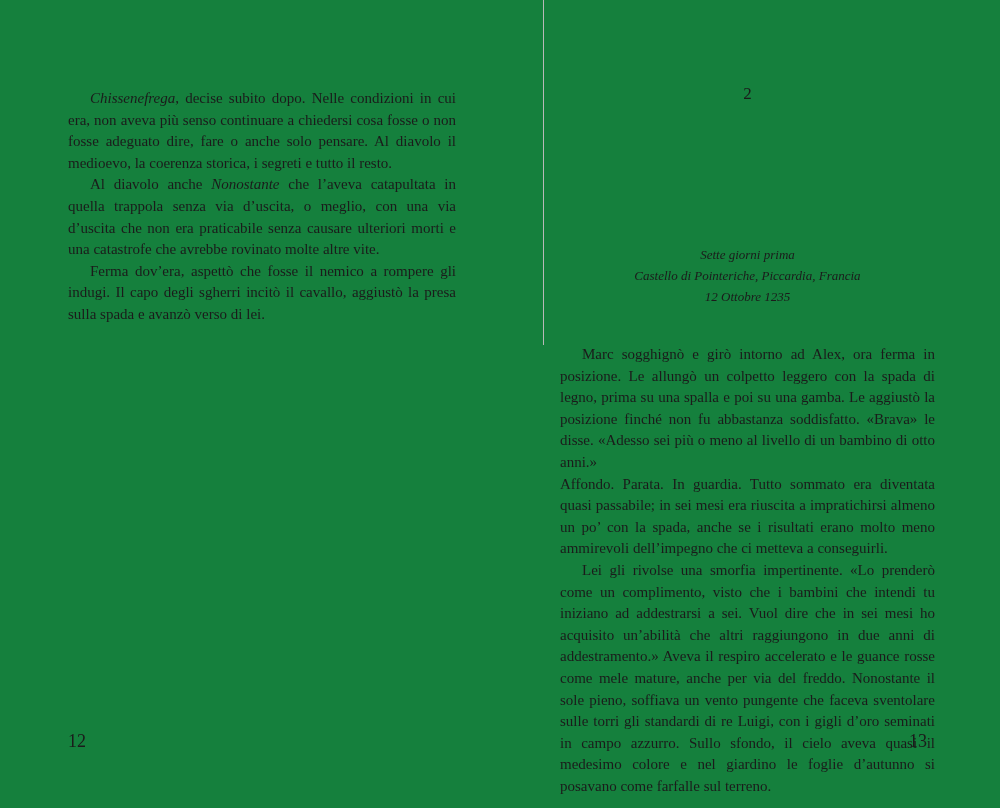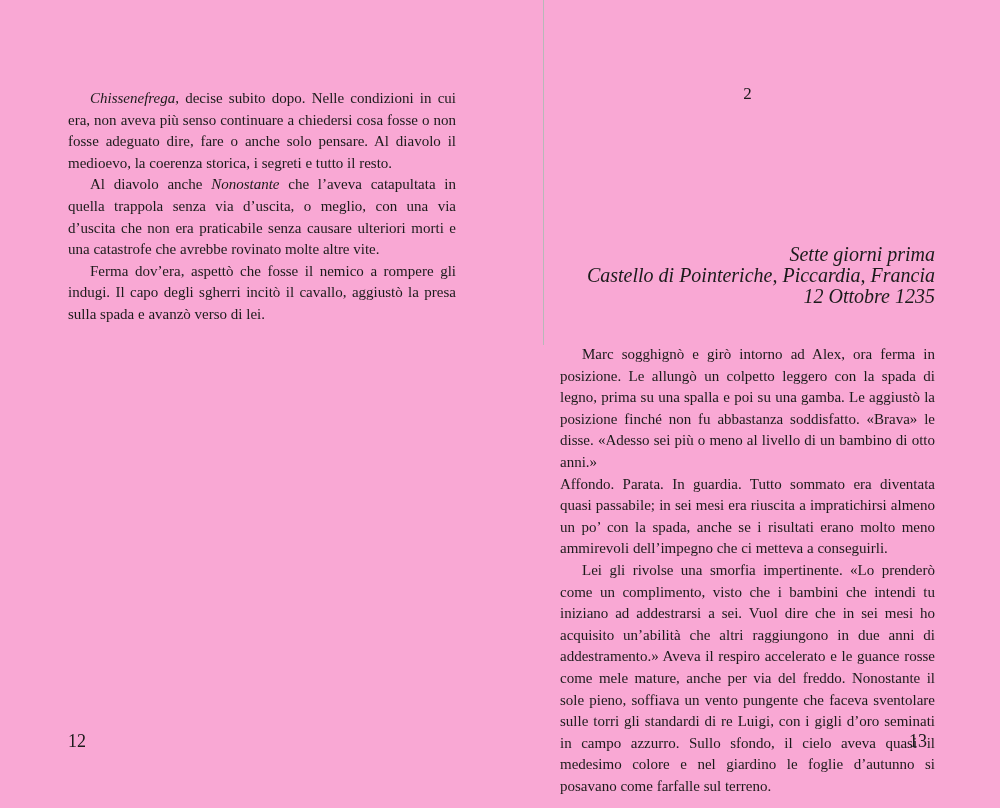--- a/index.html
+++ b/index.html
@@ -4,21 +4,21 @@
 <style>
   html, body {
     margin: 0;
     padding: 0;
     background: #ffffff;
   }
   .spread {
     position: relative;
     width: 1000px;
     height: 808px;
-    background: #f9a8d4;
+    background: #15803d;
     font-family: "Liberation Serif", "DejaVu Serif", serif;
     color: #1b1b1b;
     overflow: hidden;
   }
   .gutter-line {
     position: absolute;
     left: 543px;
     top: 0;
     width: 1px;
     height: 345px;
@@ -54,23 +54,23 @@
     top: 84px;
     width: 100%;
     text-align: center;
     font-size: 17px;
     line-height: 20px;
   }
   .dateline {
     position: absolute;
     top: 244px;
     width: 100%;
-    text-align: right;
+    text-align: center;
     font-style: italic;
-    font-size: 20px;
+    font-size: 13px;
     line-height: 21px;
   }
   .page-number {
     position: absolute;
     top: 733px;
     font-size: 18px;
     line-height: 16px;
   }
   .page-number.num-left  { left: 0; }
   .page-number.num-right { right: 8px; }

